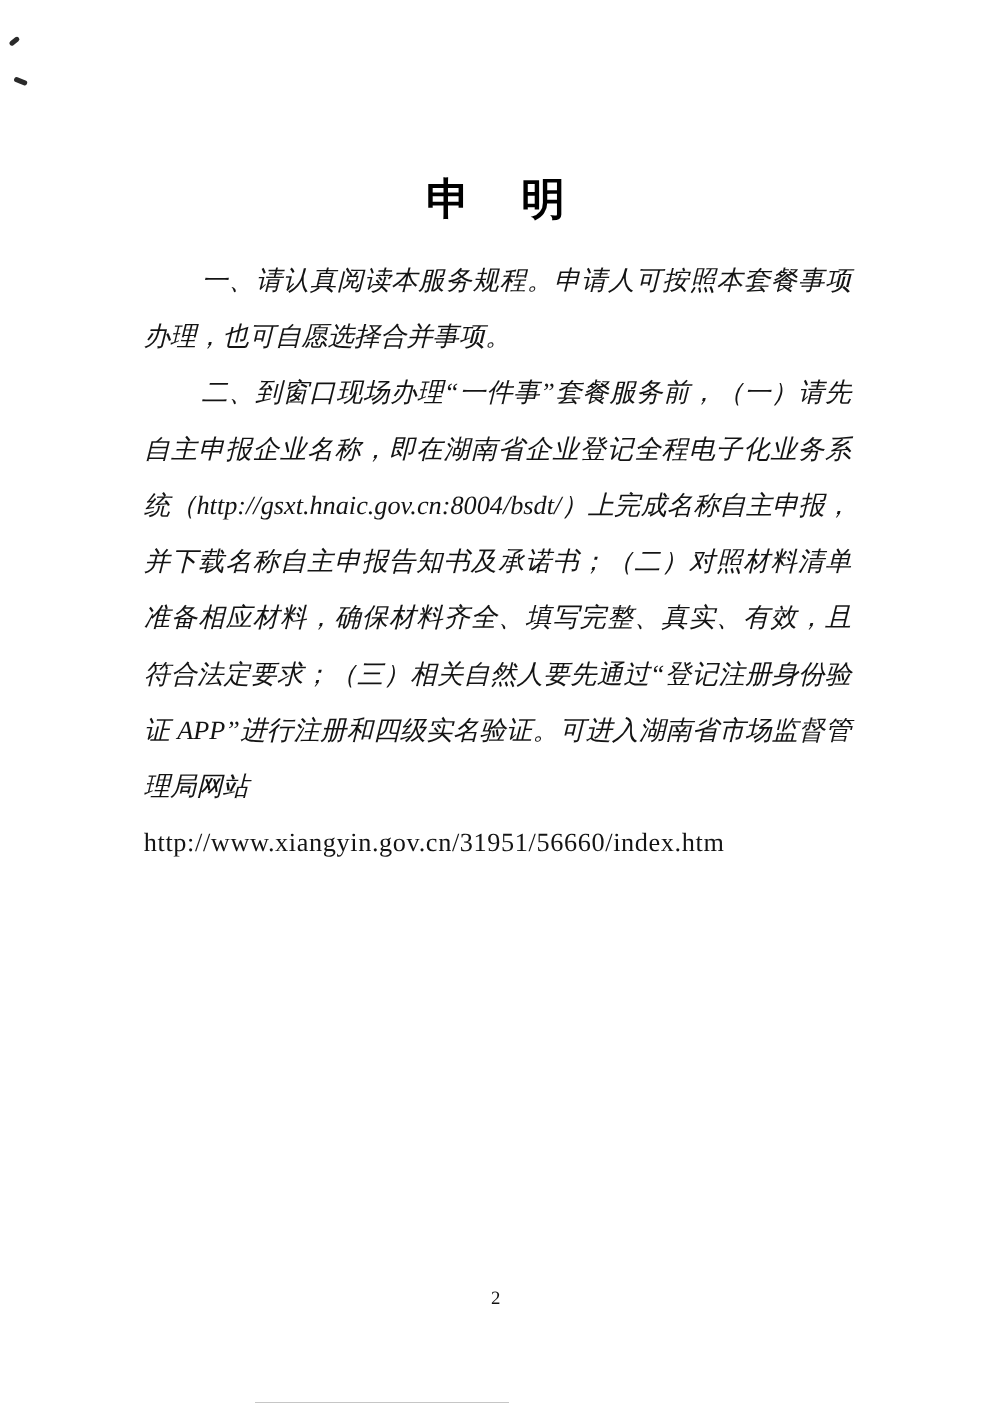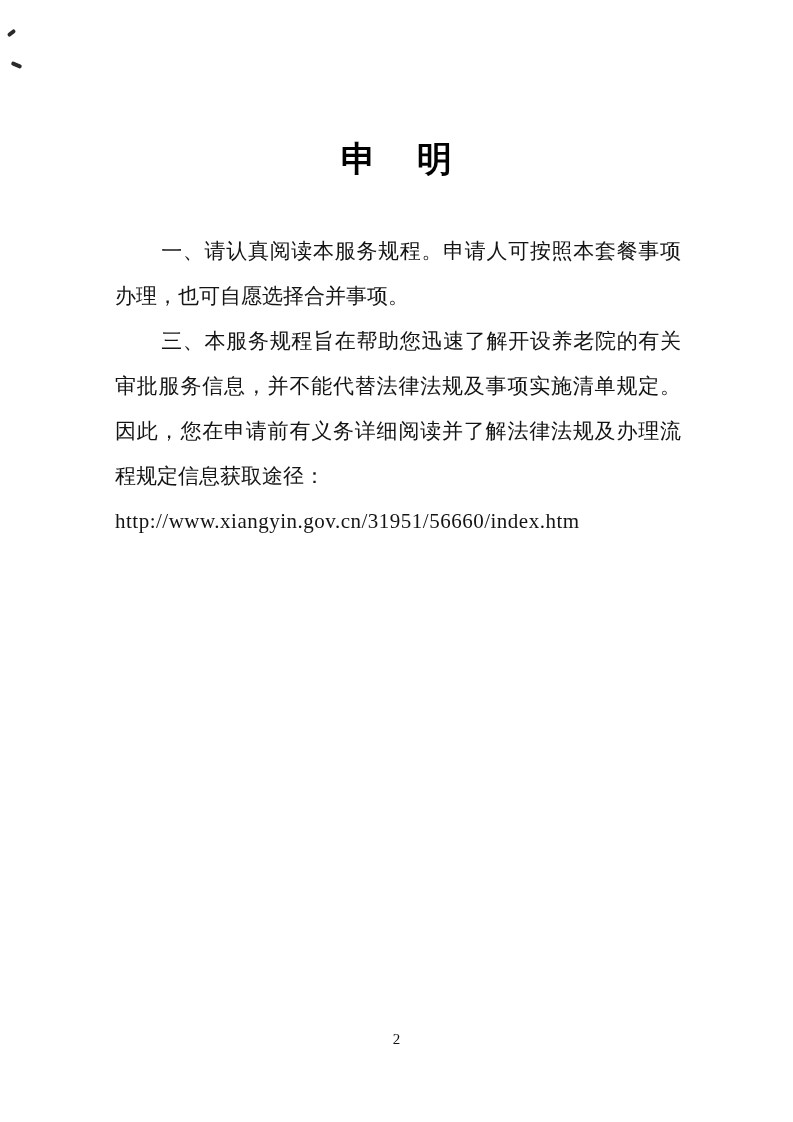--- a/index.html
+++ b/index.html
@@ -16,29 +16,29 @@
     color: #141414;
     padding: 136px 112px 0 115px;
     overflow: hidden;
   }
   .doc-title {
     font-size: 35px;
     font-weight: bold;
     text-align: center;
     letter-spacing: 3px;
     color: #000000;
-    margin-bottom: 46px;
+    margin-bottom: 19px;
   }
   .body-text .para {
     font-size: 21px;
     line-height: 45px;
     text-align: justify;
     color: #141414;
   }
-  .indent { text-indent: 2.2em; }
+  .indent { text-indent: 2.2em; font-style: italic; }
   .url-line {
     font-family: Liberation Serif, serif;
     font-size: 19px;
     letter-spacing: 0.5px;
     text-align: left;
   }
   .page-number {
     position: absolute;
     bottom: 74px;
     left: 0;
@@ -62,23 +62,23 @@
 
   <span class="artifact a1"></span>
   <span class="artifact a2"></span>
 
   <h1 class="doc-title">申　明</h1>
 
   <div class="body-text">
 
     <p class="para indent">一、请认真阅读本服务规程。申请人可按照本套餐事项办理，也可自愿选择合并事项。</p>
 
+    <p class="para indent">二、到窗口现场办理“一件事”套餐服务前，（一）请先自主申报企业名称，即在湖南省企业登记全程电子化业务系统（http://gsxt.hnaic.gov.cn:8004/bsdt/）上完成名称自主申报，并下载名称自主申报告知书及承诺书；（二）对照材料清单准备相应材料，确保材料齐全、填写完整、真实、有效，且符合法定要求；（三）相关自然人要先通过“登记注册身份验证 APP”进行注册和四级实名验证。可进入湖南省市场监督管理局网站</p>
 
 
-    <p class="para indent">三、本服务规程旨在帮助您迅速了解开设养老院的有关审批服务信息，并不能代替法律法规及事项实施清单规定。因此，您在申请前有义务详细阅读并了解法律法规及办理流程规定信息获取途径：</p>
 
     <p class="para url-line">http://www.xiangyin.gov.cn/31951/56660/index.htm</p>
 
   </div>
 
   <div class="page-number">2</div>
 
 </div>
 
 </body></html>

